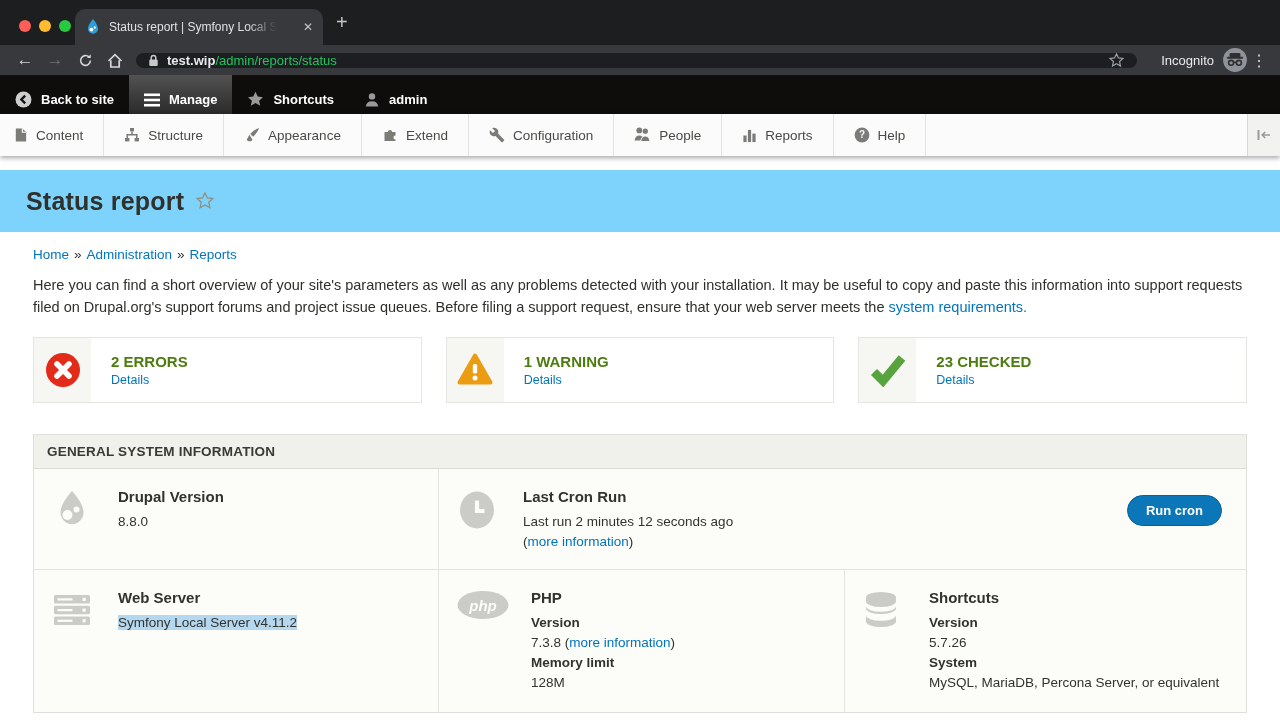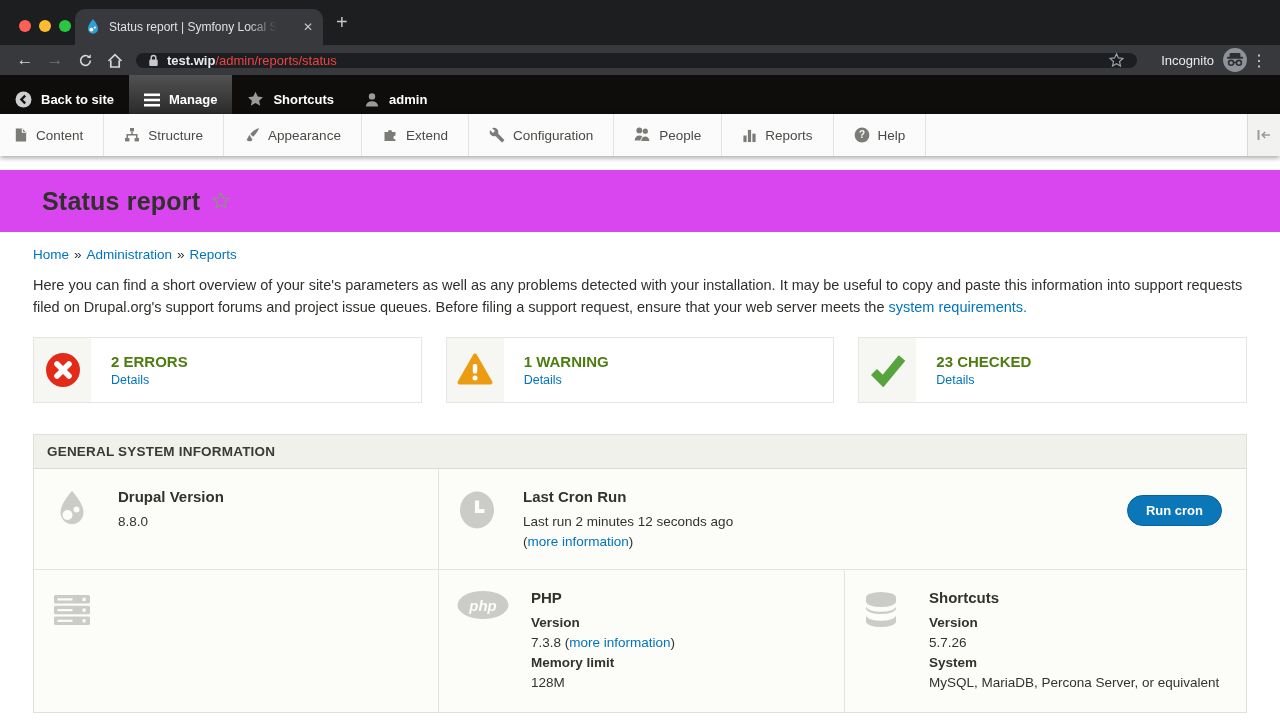--- a/index.html
+++ b/index.html
@@ -22,21 +22,21 @@
   .newtab { position:absolute; left:336px; top:11px; color:#c3c6ca; font-size:20px; font-weight:normal; }
 
   .urlbar { position:absolute; top:45px; left:0; right:0; height:30px; background:#38393c;
             display:flex; align-items:center; padding:0 10px; }
   .navbtn { width:30px; text-align:center; font-size:17px; color:#d4d6d9; line-height:30px; }
   .navbtn.dim { color:#6e7174; }
   .navbtn svg { vertical-align:middle; }
   .pill { flex:1; height:15px; background:#1d1e21; border-radius:13px; margin:0 10px 0 6px;
           display:flex; align-items:center; padding:0 12px; }
   .pill .host { color:#e8eaed; font-size:13px; font-weight:bold; margin-left:8px; }
-  .pill .path { color:#ef4444; font-size:13px; }
+  .pill .path { color:#22c55e; font-size:13px; }
   .pill .spacer { flex:1; }
   .incog { color:#e8eaed; font-size:13px; margin:0 8px 0 14px; }
   .kebab { color:#d4d6d9; font-size:16px; width:22px; text-align:center; letter-spacing:0; }
 
   
   .admin-toolbar { position:absolute; top:75px; left:0; right:0; height:49px; background:#0e0d0c;
                    display:flex; align-items:stretch; }
   .at-item { display:flex; align-items:center; gap:9px; padding:0 15px; color:#fff;
              font-size:13px; font-weight:bold; }
   .at-item.active { background:linear-gradient(180deg,#525252,#202020); }
@@ -44,22 +44,22 @@
   
   .admin-menu { position:absolute; top:114px; left:0; right:0; height:42px; background:#fbfbfb;
                 box-shadow:0 2px 5px rgba(0,0,0,0.35); display:flex; }
   .am-item { display:flex; align-items:center; gap:8px; padding:0 20px; border-right:1px solid #e4e4e2;
              font-size:13.5px; color:#4a4a46; }
   .am-item:first-child { padding-left:13px; }
   .menu-collapse { position:absolute; right:0; top:114px; width:33px; height:42px; background:#f2f2f0;
                    border-left:1px solid #d9d9d7; display:flex; align-items:center; justify-content:center; }
 
   
-  .titlebar { position:absolute; top:170px; left:0; right:0; height:62px; background:#d946ef;
-              display:flex; align-items:center; padding-left:42px; gap:11px; }
+  .titlebar { position:absolute; top:170px; left:0; right:0; height:62px; background:#7dd3fc;
+              display:flex; align-items:center; padding-left:26px; gap:11px; }
   .titlebar h1 { font-size:25px; color:#30302c; font-weight:bold; letter-spacing:0.2px; }
 
   
   .content { position:absolute; top:232px; left:0; right:0; bottom:0; background:#fff; }
   .breadcrumb { margin:15px 33px 0; font-size:13.5px; color:#333; }
   .breadcrumb a { color:#0074bd; text-decoration:none; }
   .breadcrumb .sep { margin:0 5px; color:#333; }
   .intro { margin:12px 33px 0; font-size:14.5px; color:#2f2f2b; line-height:1.52; max-width:1216px; }
   .intro a { color:#0074bd; text-decoration:none; }
 
@@ -351,20 +351,24 @@
               <g fill="#fcfcf9">
                 <rect x="5.5" y="8.3" width="15" height="2.2"></rect>
                   <rect x="30.5" y="7.8" width="3.2" height="3.2"></rect>
                 <rect x="5.5" y="19" width="15" height="2.2"></rect>
                   <rect x="30.5" y="18.5" width="3.2" height="3.2"></rect>
                 <rect x="5.5" y="29.7" width="15" height="2.2"></rect>
                   <rect x="30.5" y="29.2" width="3.2" height="3.2"></rect>
               </g>
             </svg>
           </div>
+          <div class="pcell-text">
+            <div class="pcell-title">Web Server</div>
+            <div><span class="highlight">Symfony Local Server v4.11.2</span></div>
+          </div>
         </div>
         <div class="pcell">
           <div class="pcell-icon" style="width:52px;">
             <svg width="52" height="30" viewBox="0 0 52 30">
               <ellipse cx="26" cy="15" rx="25.5" ry="14" fill="#cbcbc8"></ellipse>
               <text x="26" y="20.5" text-anchor="middle" font-size="15" font-weight="bold" font-style="italic" fill="#fcfcf9" font-family="Liberation Sans, sans-serif">php</text>
             </svg>
           </div>
           <div class="pcell-text">
             <div class="pcell-title">PHP</div>

